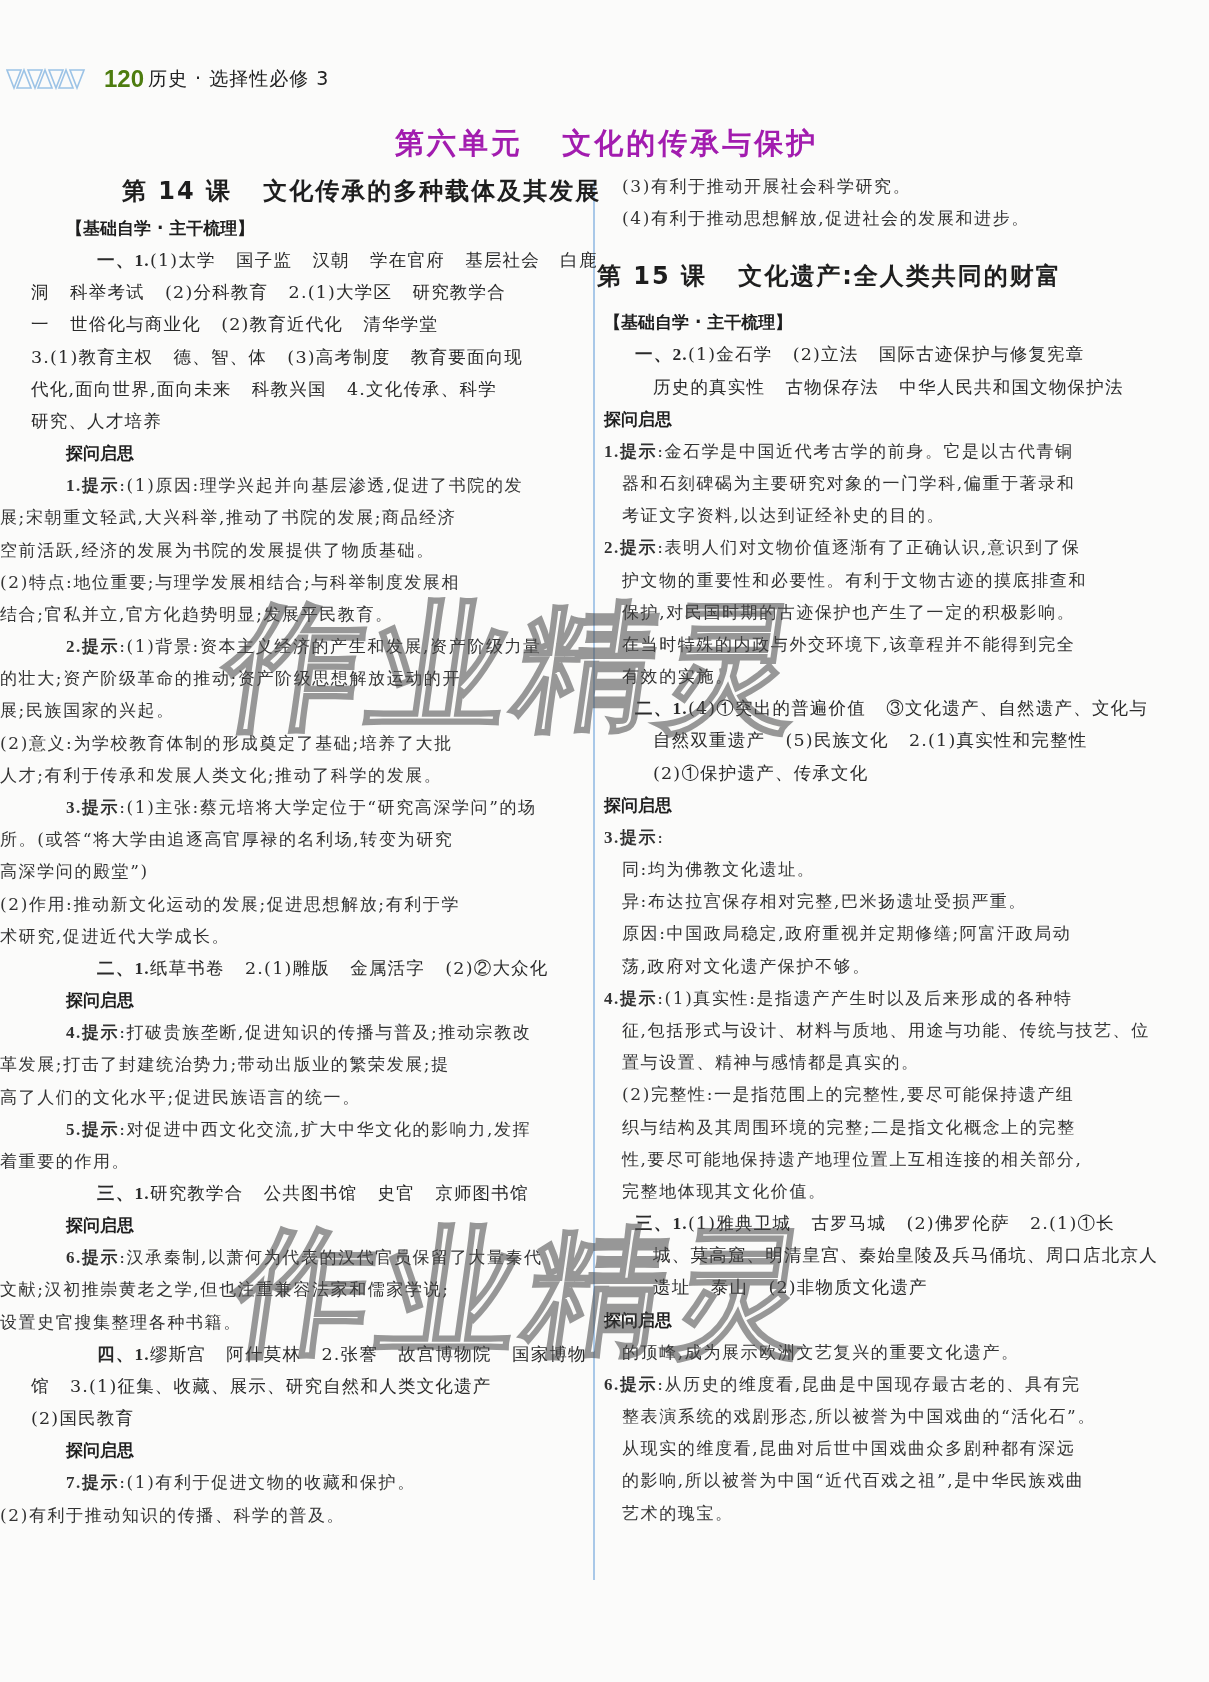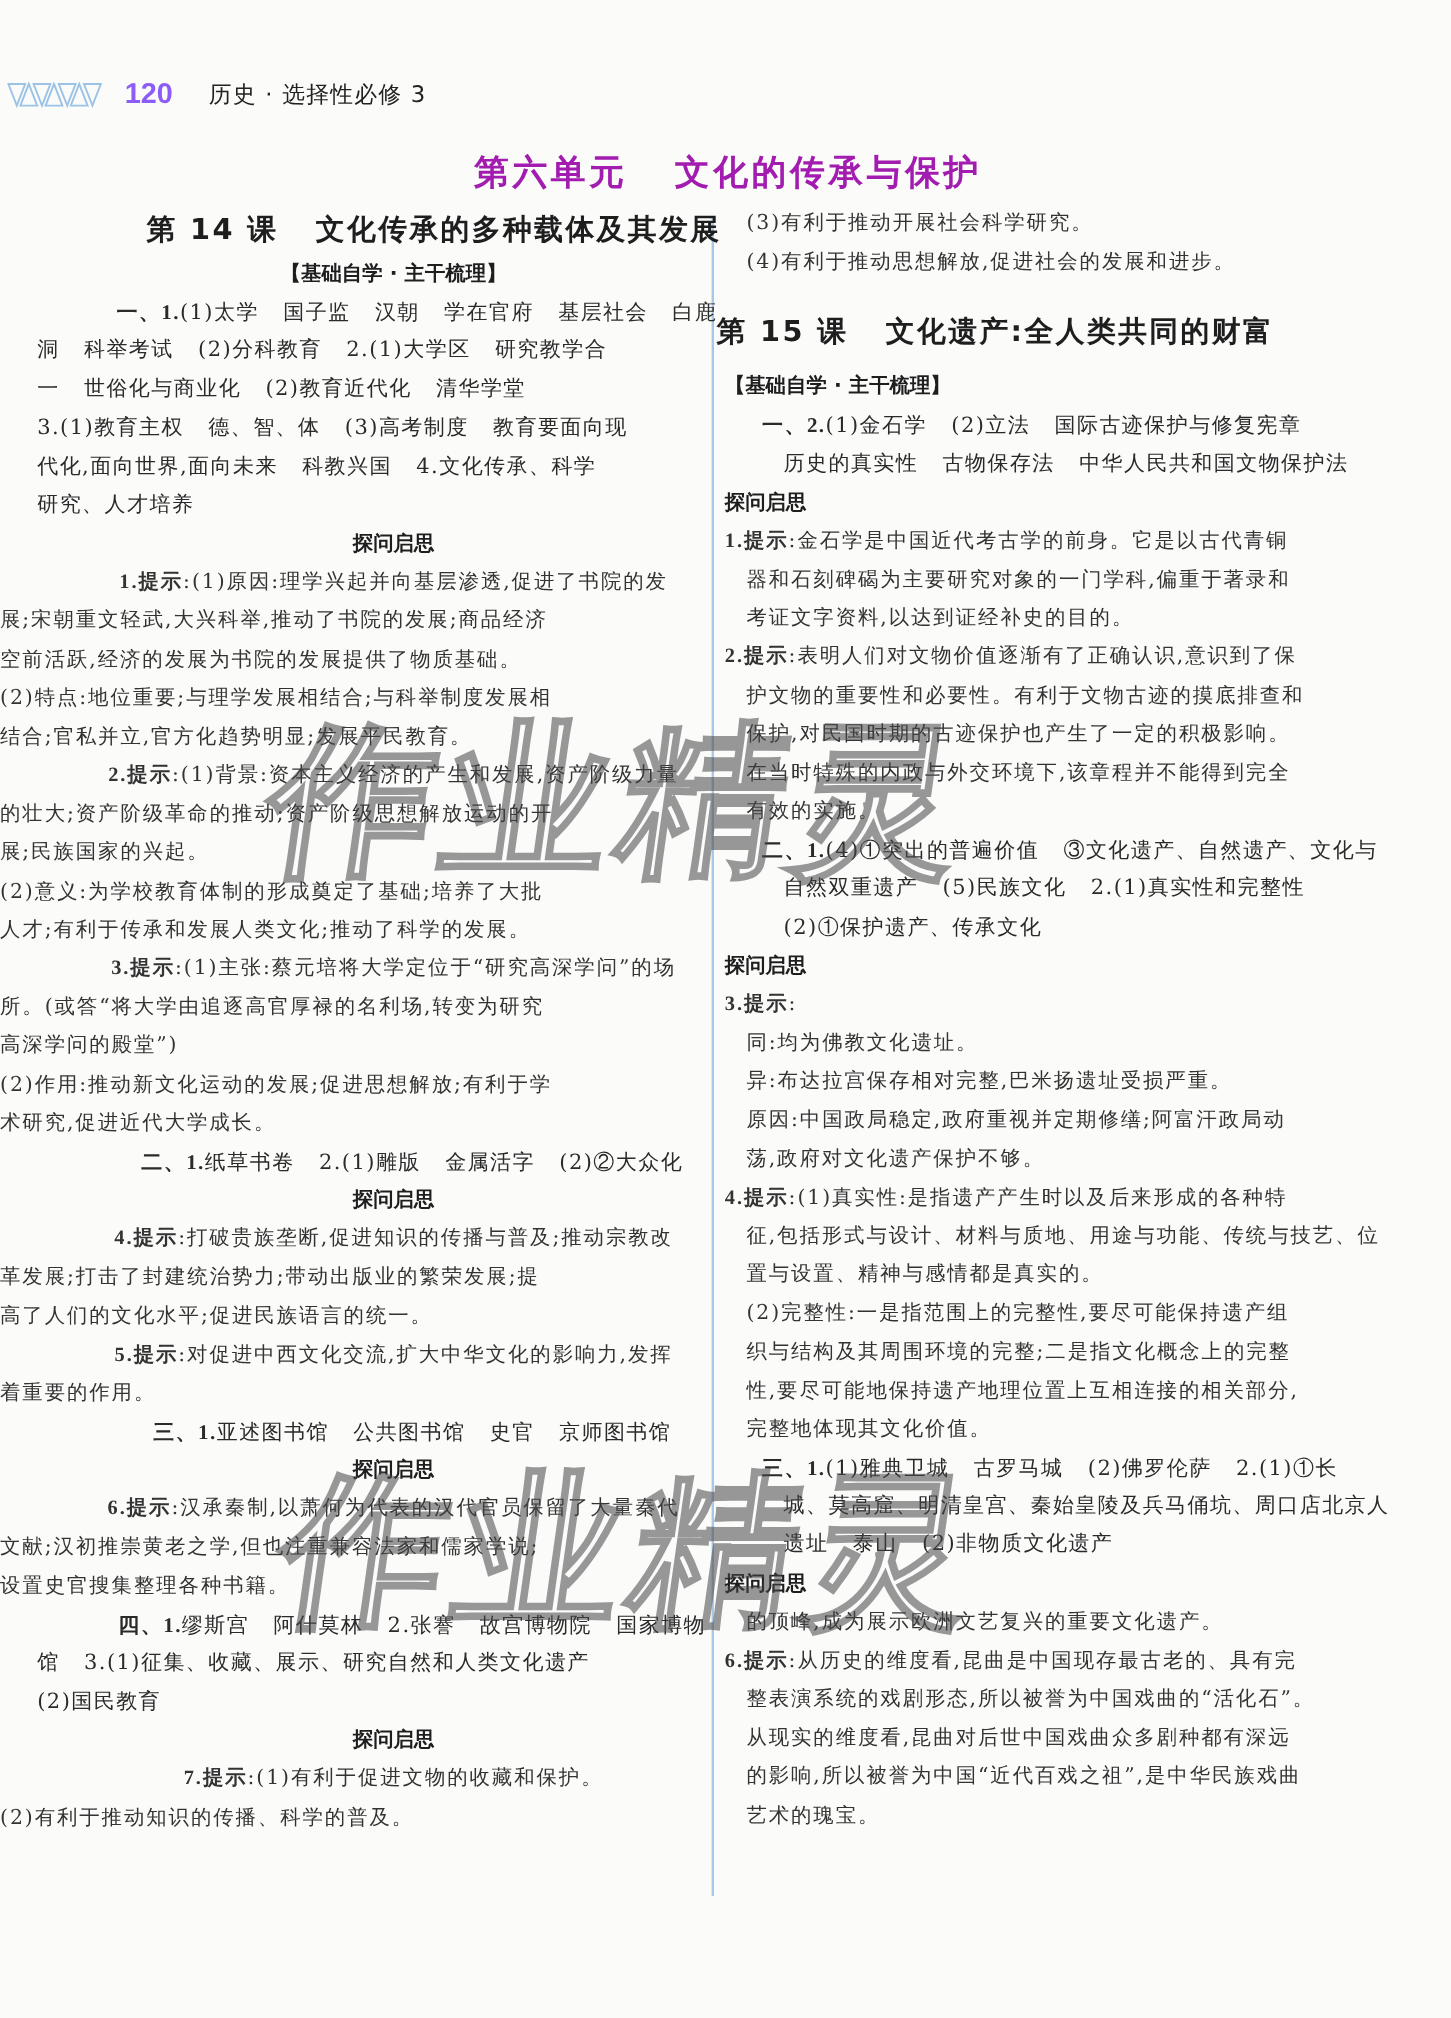--- a/index.html
+++ b/index.html
@@ -4,21 +4,21 @@
 <style>
   html, body { margin: 0; padding: 0; }
   body {
     width: 1209px; height: 1682px; position: relative; overflow: hidden;
     background: #fbfbfa;
     font-family: "DejaVu Serif", "Liberation Serif", serif;
     color: #2a2a2a;
   }
   .header { position: absolute; left: 6px; top: 64px; height: 30px; display: flex; align-items: center; }
   .tri-deco { width: 86px; height: 22px; margin-right: 12px; }
-  .page-num { font-family: "Liberation Sans", "DejaVu Sans", sans-serif; font-weight: bold; font-size: 24px; color: #8b5cf6; margin-right: 30px; }
+  .page-num { font-family: "Liberation Sans", "DejaVu Sans", sans-serif; font-weight: bold; font-size: 24px; color: #4d7c0f; margin-right: 4px; }
   .book-title { font-family: "DejaVu Sans", sans-serif; font-size: 19px; color: #222; letter-spacing: 1px; }
   .unit-title {
     position: absolute; left: 395px; top: 124px;
     font-family: "DejaVu Sans", sans-serif; font-weight: bold; font-size: 29px;
     color: #a21caf; letter-spacing: 3px; white-space: pre;
   }
   .col { position: absolute; top: 170px; }
   .col-left { left: 0; width: 590px; }
   .col-right { left: 592px; width: 617px; }
   .divider { position: absolute; left: 593px; top: 180px; width: 2px; height: 1400px; background: #a9c8e8; }
@@ -29,21 +29,21 @@
   .section-head {
     font-family: "DejaVu Sans", sans-serif; font-weight: bold; font-size: 17px;
     color: #1e1e1e; height: 32px; line-height: 32px;
   }
   .line {
     font-size: 17px; line-height: 32.2px; height: 32.2px; white-space: pre; letter-spacing: 1.6px; color: #333;
   }
   .line.ans { font-size: 17.5px; letter-spacing: 1.2px; color: #2a2a2a; margin-left: 31px; }
   .line .num { font-family: "Liberation Serif", serif; font-weight: bold; }
   .line .tip { font-family: "DejaVu Sans", sans-serif; font-weight: bold; }
-  .ind0 { padding-left: 66px; text-align: center; }
+  .ind0 { padding-left: 66px; }
   .ind1 { }
   .r-ind0 { padding-left: 12px; }
   .r-ind1 { padding-left: 30px; }
   .watermark {
     position: absolute; font-family: "DejaVu Sans", sans-serif; font-weight: bold;
     color: transparent; -webkit-text-stroke: 2px rgba(70,70,70,0.55);
     letter-spacing: 8px; transform: skewX(-8deg); pointer-events: none;
   }
 </style>
 </head>
@@ -95,21 +95,21 @@
       <div class="line ind1"><span>高深学问的殿堂”)</span></div>
       <div class="line ind1"><span>(2)作用:推动新文化运动的发展;促进思想解放;有利于学</span></div>
       <div class="line ind1"><span>术研究,促进近代大学成长。</span></div>
       <div class="line ans ind0"><span class="num">二、1.</span><span>纸草书卷   2.(1)雕版   金属活字   (2)②大众化</span></div>
       <div class="section-head ind0">探问启思</div>
       <div class="line ind0"><span class="num">4.</span><span class="tip">提示</span><span>:打破贵族垄断,促进知识的传播与普及;推动宗教改</span></div>
       <div class="line ind1"><span>革发展;打击了封建统治势力;带动出版业的繁荣发展;提</span></div>
       <div class="line ind1"><span>高了人们的文化水平;促进民族语言的统一。</span></div>
       <div class="line ind0"><span class="num">5.</span><span class="tip">提示</span><span>:对促进中西文化交流,扩大中华文化的影响力,发挥</span></div>
       <div class="line ind1"><span>着重要的作用。</span></div>
-      <div class="line ans ind0"><span class="num">三、1.</span><span>亚述图书馆   公共图书馆   史官   京师图书馆</span></div>
+      <div class="line ans ind0"><span class="num">三、1.</span><span>研究教学合   公共图书馆   史官   京师图书馆</span></div>
       <div class="section-head ind0">探问启思</div>
       <div class="line ind0"><span class="num">6.</span><span class="tip">提示</span><span>:汉承秦制,以萧何为代表的汉代官员保留了大量秦代</span></div>
       <div class="line ind1"><span>文献;汉初推崇黄老之学,但也注重兼容法家和儒家学说;</span></div>
       <div class="line ind1"><span>设置史官搜集整理各种书籍。</span></div>
       <div class="line ans ind0"><span class="num">四、1.</span><span>缪斯宫   阿什莫林   2.张謇   故宫博物院   国家博物</span></div>
       <div class="line ans ind1"><span>馆   3.(1)征集、收藏、展示、研究自然和人类文化遗产</span></div>
       <div class="line ans ind1"><span>(2)国民教育</span></div>
       <div class="section-head ind0">探问启思</div>
       <div class="line ind0"><span class="num">7.</span><span class="tip">提示</span><span>:(1)有利于促进文物的收藏和保护。</span></div>
       <div class="line ind1"><span>(2)有利于推动知识的传播、科学的普及。</span></div>

